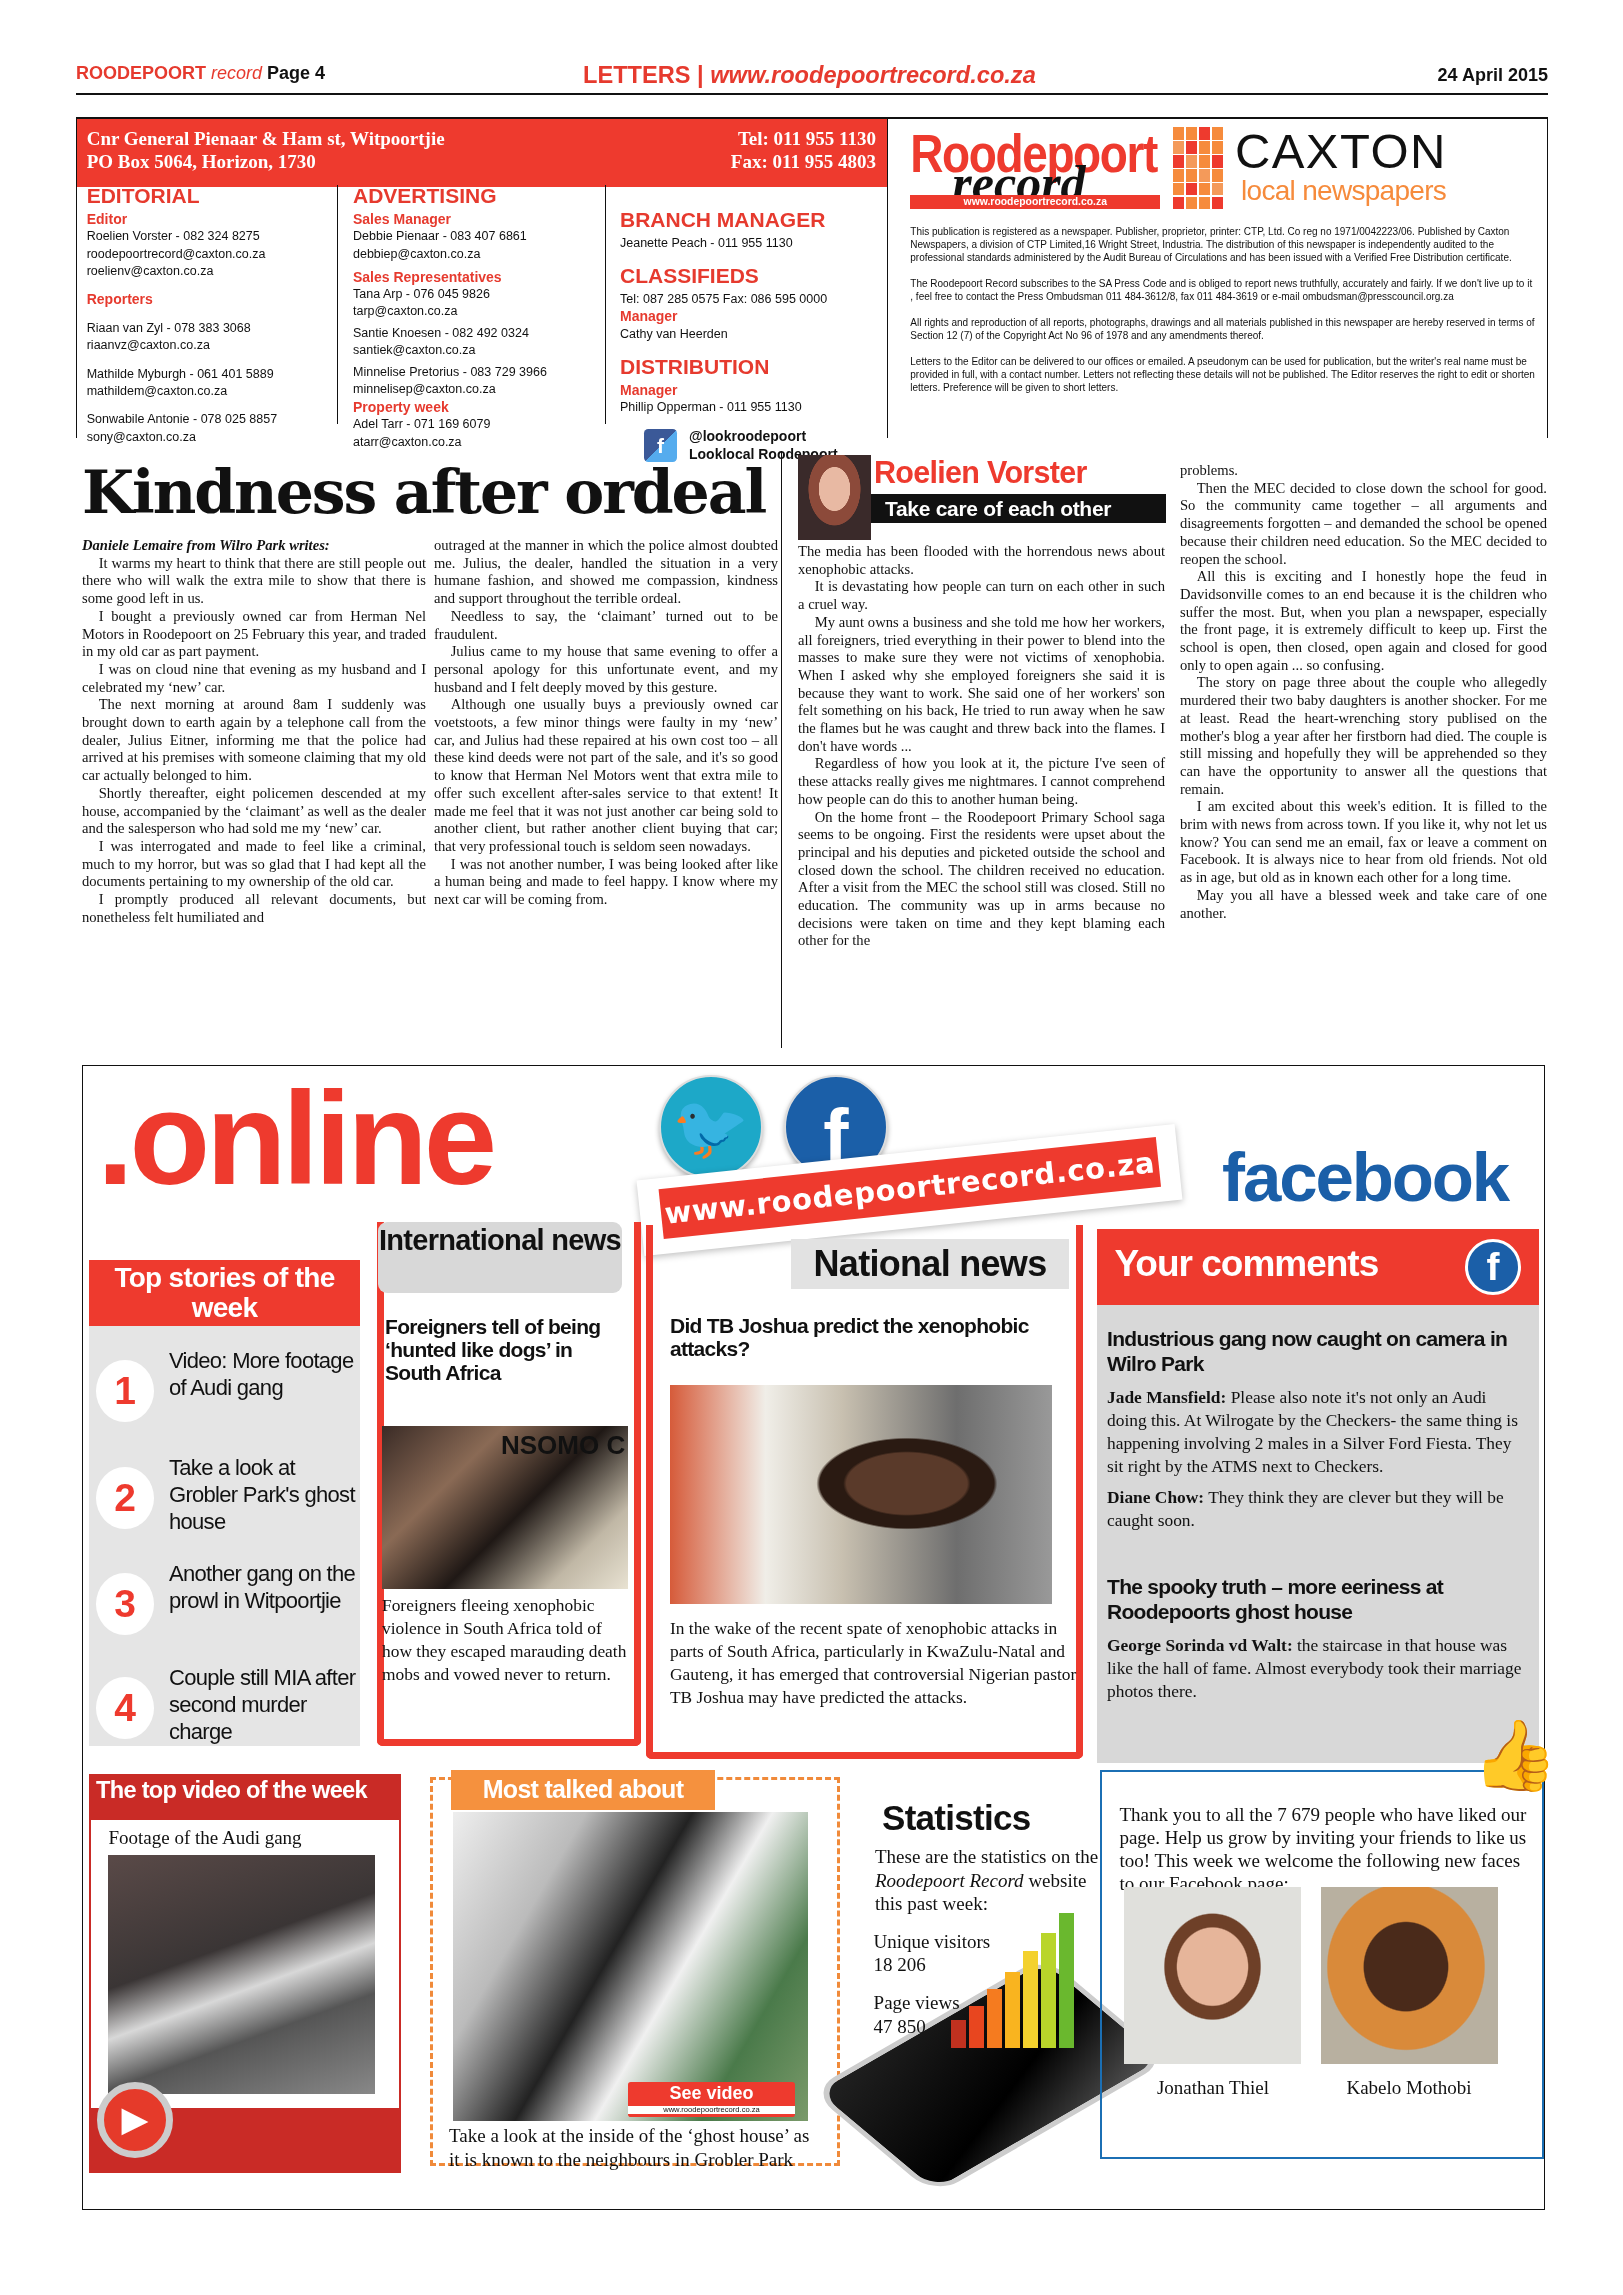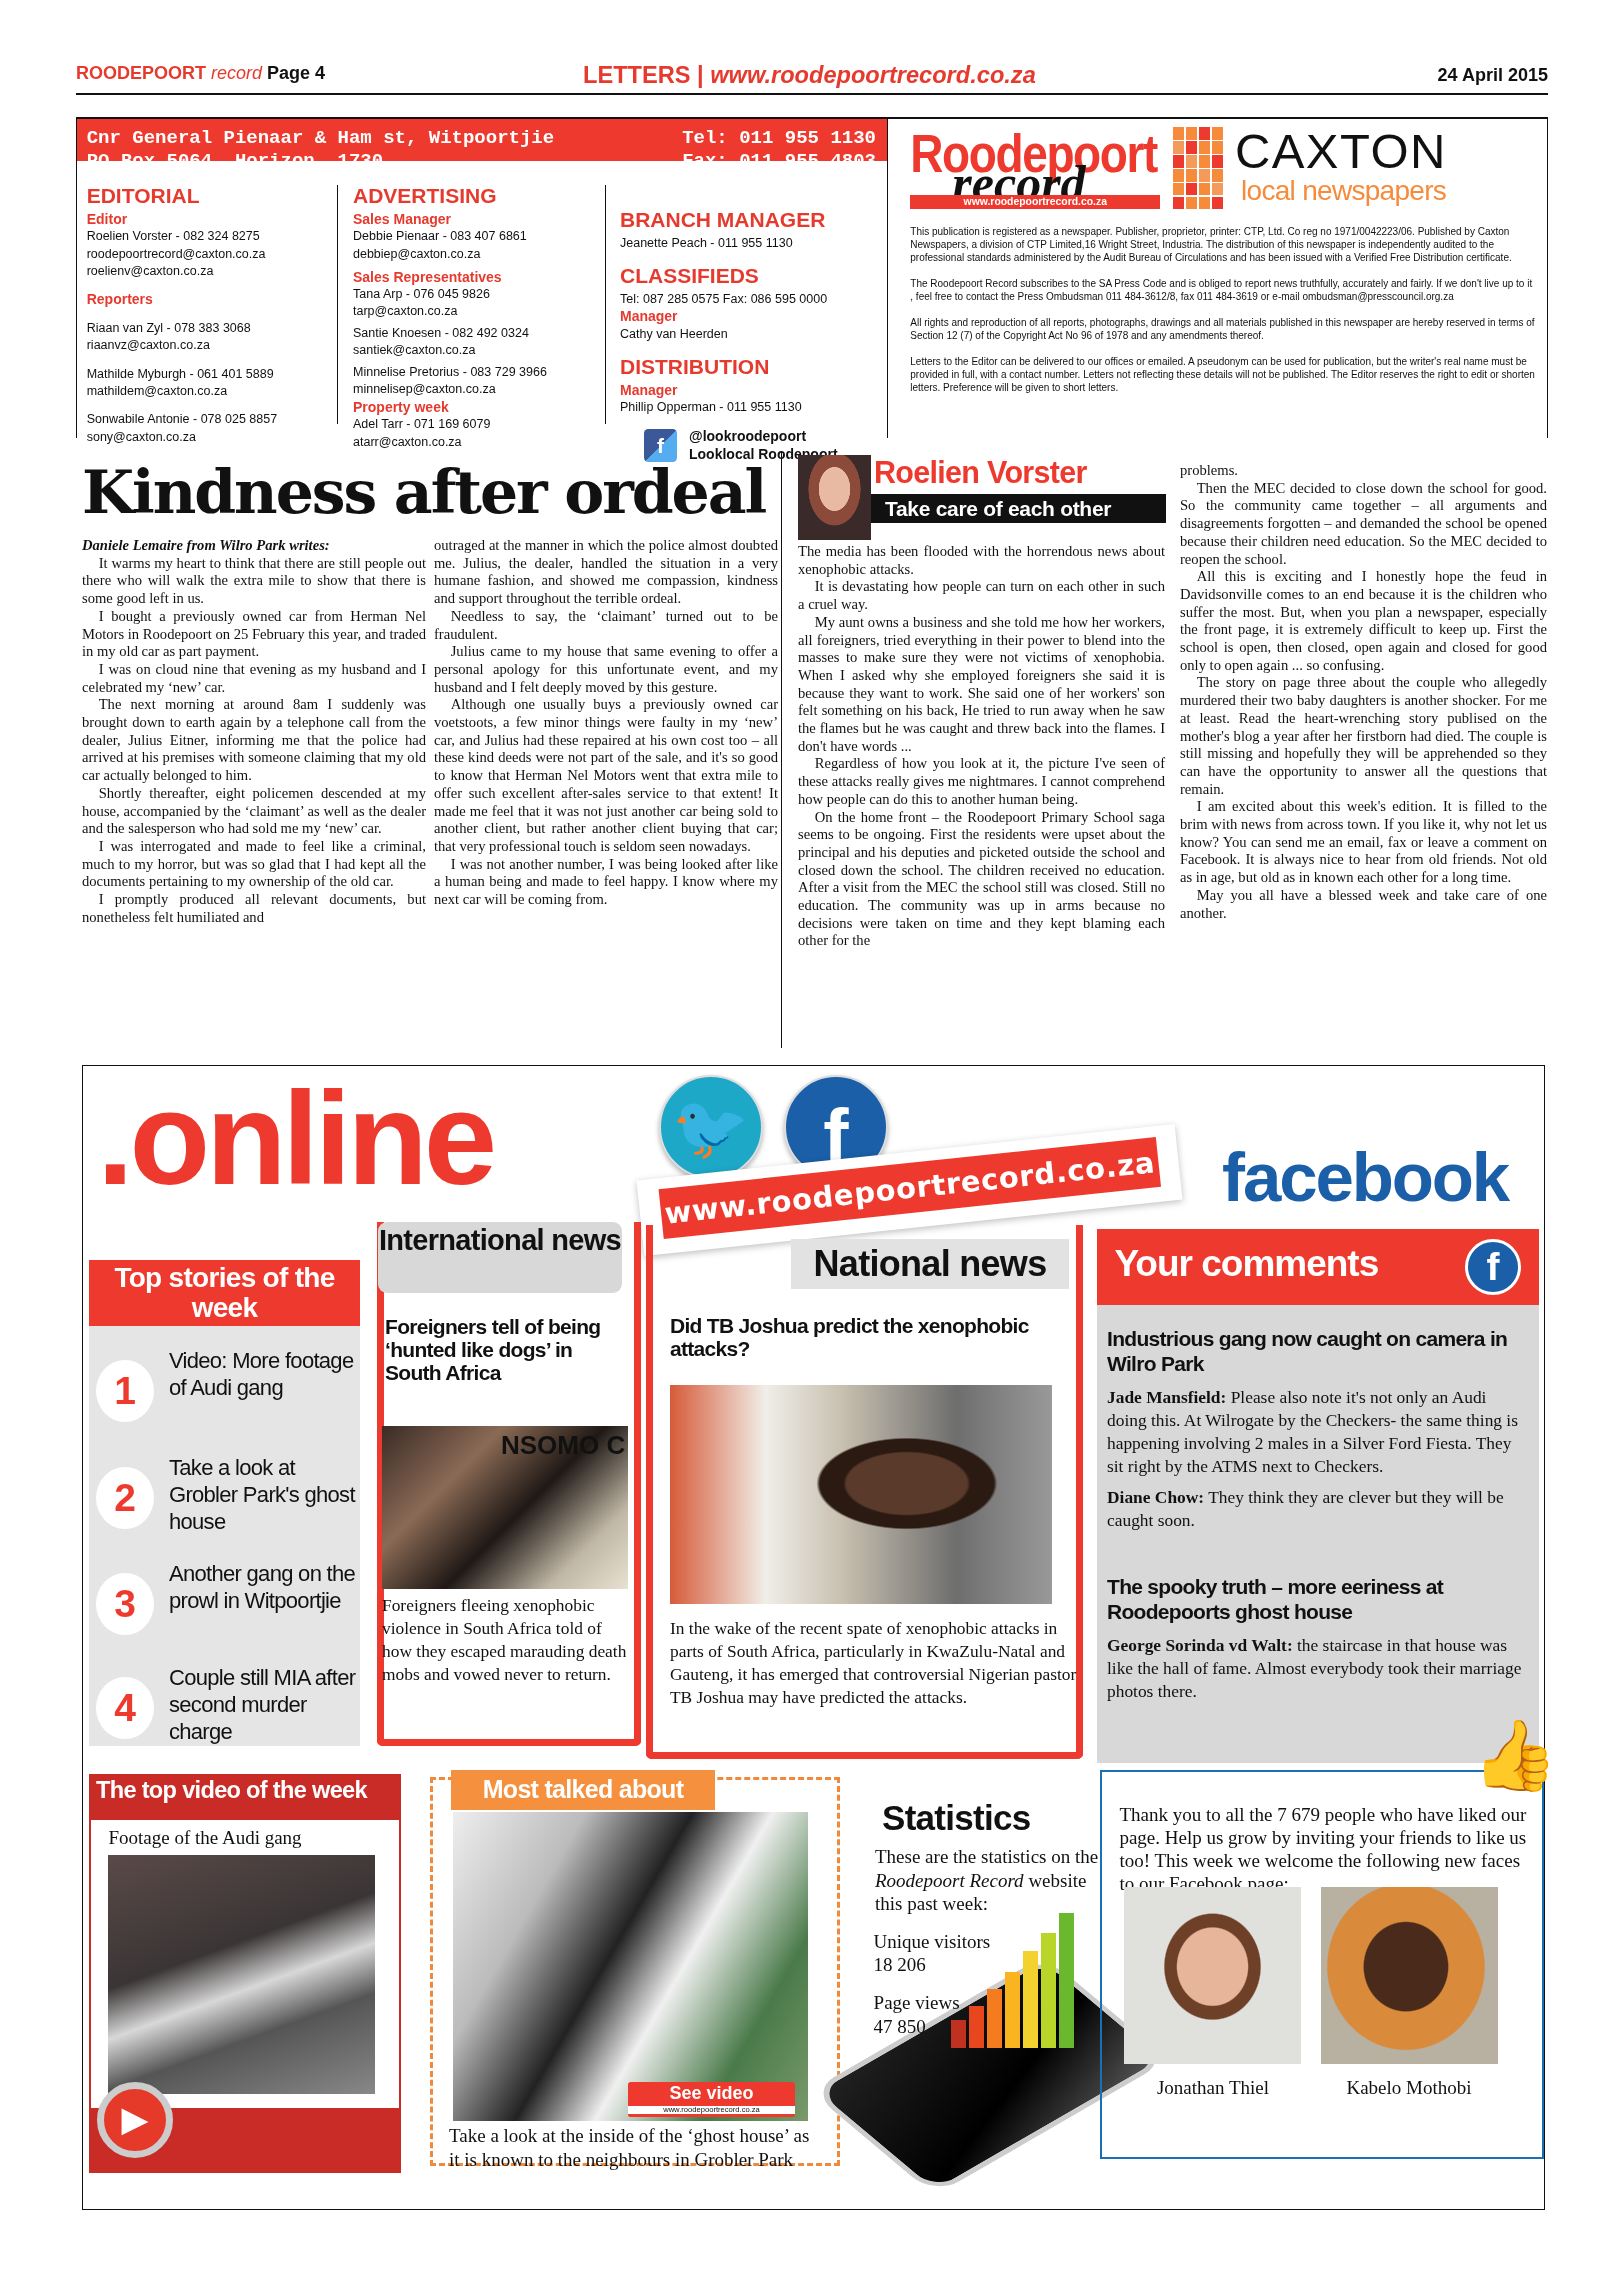--- a/index.html
+++ b/index.html
@@ -12,21 +12,21 @@
   #topbar .left { position: absolute; left: 0; top: 1.4px; font-size: 18px; font-weight: bold; font-family: "Liberation Sans", sans-serif; }
   #topbar .left .brand { color: #e63a2e; }
   #topbar .left .brand i { font-weight: normal; }
   #topbar .mid { position: absolute; left: 507px; top: 0; font-size: 23.6px; font-weight: bold; color: #e63a2e; font-family: "Liberation Sans", sans-serif; }
   #topbar .mid i { font-style: italic; }
   #topbar .right { position: absolute; right: 0; top: 2.8px; font-size: 18px; font-weight: bold; font-family: "Liberation Sans", sans-serif; }
 
   
   #masthead { left: 76px; top: 117px; width: 1472px; height: 319px; border-top: 2.1px solid #111; }
   #contact { position: absolute; left: 0; top: 0; width: 812px; height: 319px; border-left: 1.4px solid #111; border-right: 1.4px solid #111; }
-  #contact .band { background: #ee3a2e; color: #fff; height: 42px; padding: 8.3px 9.7px; font-family: Liberation Mono, monospace; font-weight: bold; font-size: 19px; line-height: 23px; position: relative; }
+  #contact .band { background: #ee3a2e; color: #fff; height: 68px; padding: 8.3px 9.7px; font-family: Liberation Serif, serif; font-weight: bold; font-size: 19px; line-height: 23px; position: relative; }
   #contact .band .r { position: absolute; right: 11px; top: 8.3px; text-align: right; }
   .col3 { position: absolute; top: 64px; font-family: "Liberation Sans", sans-serif; font-size: 12.5px; line-height: 17.4px; }
   .col3 h3 { color: #e63a2e; font-size: 21px; font-weight: bold; line-height: 25px; margin-bottom: 2.8px; }
   .col3 .sub { color: #e63a2e; font-weight: bold; font-size: 14px; }
   .col3 .gap { height: 11px; }
   .vline { position: absolute; top: 66px; width: 1.4px; height: 239px; background: #111; }
 
   #pubinfo { position: absolute; left: 826px; top: 0; width: 646px; height: 319px; border-right: 1.4px solid #111; }
   #logo-rr { position: absolute; left: 8.3px; top: 7px; width: 250px; height: 83px; }
   #logo-rr .w1 { font-family: "Liberation Sans", sans-serif; font-weight: bold; font-size: 46px; color: #ee3a2e; letter-spacing: -1.4px; line-height: 49px; transform: scaleY(1.15); transform-origin: top left; }

